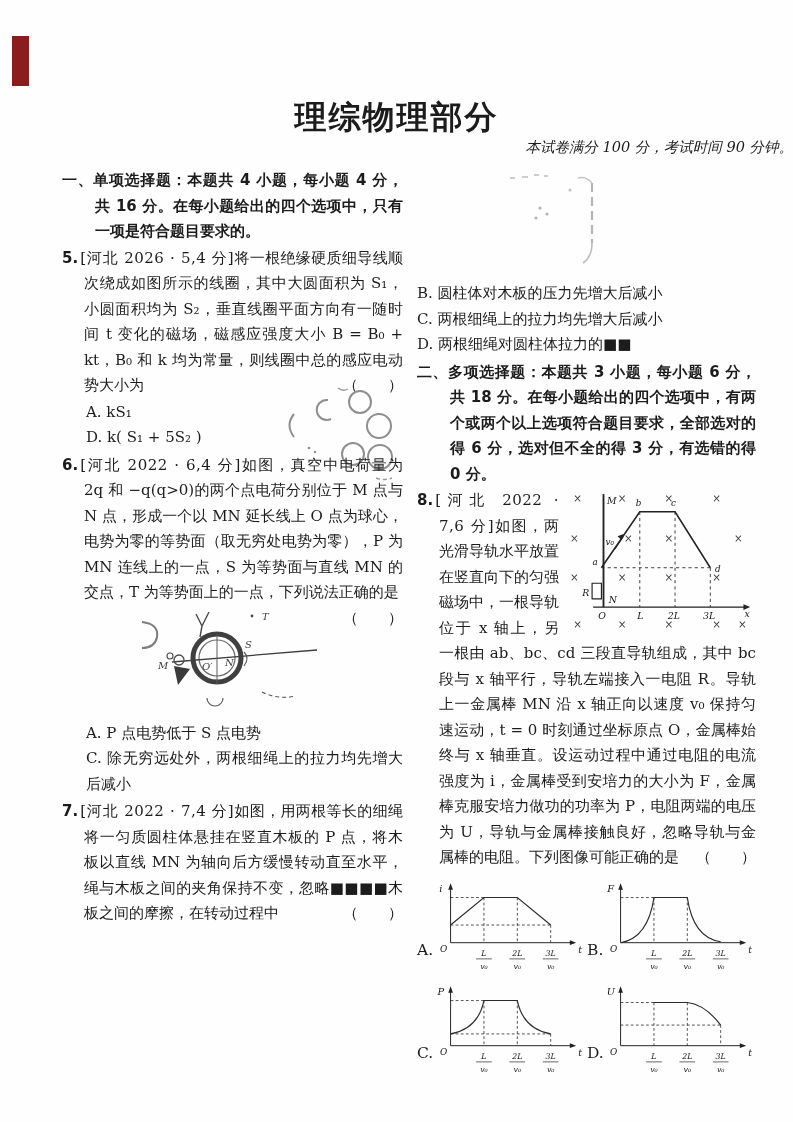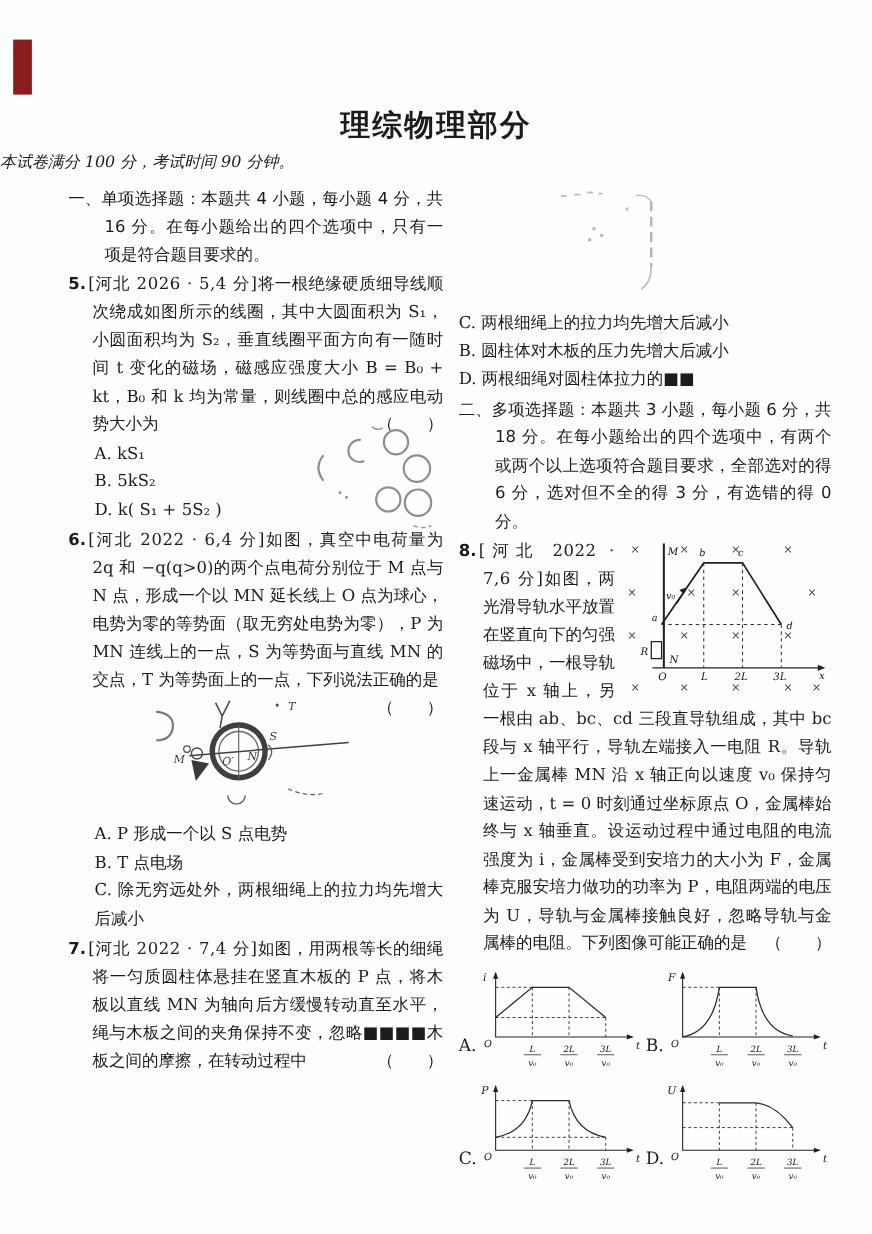--- a/index.html
+++ b/index.html
@@ -1,27 +1,27 @@
 <!DOCTYPE html>
 <html><head>
 <meta charset="utf-8">
 <style>
   html,body{margin:0;padding:0;background:#d9d9d9;}
   .page{position:relative;width:793px;height:1122px;margin:0 auto;background:#fefefe;
         font-family:"DejaVu Serif","Liberation Serif",serif;color:#1c1c1c;overflow:hidden;}
   .red-mark{position:absolute;left:12px;top:36px;width:17px;height:50px;background:#8b1d1d;}
   h1.title{position:absolute;top:96px;left:0;width:100%;text-align:center;margin:0;
-        font-family:"DejaVu Sans","Liberation Sans",sans-serif;font-size:27px;font-weight:700;letter-spacing:2px;}
-  .subtitle{position:absolute;top:138px;left:0;width:100%;text-align:left;
+        font-family:"DejaVu Sans","Liberation Sans",sans-serif;font-size:32px;font-weight:700;letter-spacing:2px;}
+  .subtitle{position:absolute;top:138px;left:0;width:100%;text-align:right;
         font-size:14.5px;font-style:italic;}
   .col{position:absolute;top:168px;width:341px;font-size:15px;line-height:25.5px;text-align:justify;}
   #col-left{left:62px;}
   #col-right{left:417px;width:339px;}
   p{margin:0;}
-  .sec{font-family:"DejaVu Sans","Liberation Sans",sans-serif;font-weight:400;
+  .sec{font-family:"DejaVu Sans","Liberation Sans",sans-serif;font-weight:700;
        padding-left:33px;text-indent:-33px;}
   .q{padding-left:22px;text-indent:-22px;margin-top:1px;position:relative;}
   .qno{font-family:"DejaVu Sans","Liberation Sans",sans-serif;font-weight:700;padding-right:2px;}
   .tag{letter-spacing:0.5px;}
   .bracket{float:right;}
   .opts{position:relative;padding-left:24px;margin:1px 0 2px 0;}
   .opt{min-height:25.5px;}
   .sk5{position:absolute;left:218px;top:-14px;}
   .fig6wrap{position:relative;height:114px;}
   #fig6{position:absolute;left:70px;top:0;}
@@ -42,21 +42,20 @@
   <h1 class="title">理综物理部分</h1>
   <div class="subtitle">本试卷满分 100 分，考试时间 90 分钟。</div>
 
   <div class="col" id="col-left">
     <p class="sec">一、单项选择题：本题共 4 小题，每小题 4 分，共 16 分。在每小题给出的四个选项中，只有一项是符合题目要求的。</p>
 
     <p class="q"><b class="qno">5.</b><span class="tag">[河北 2026 · 5,4 分]</span><span>将一根绝缘硬质细导线顺次绕成如图所示的线圈，其中大圆面积为 S₁，小圆面积均为 S₂，垂直线圈平面方向有一随时间 t 变化的磁场，磁感应强度大小 B = B₀ + kt，B₀ 和 k 均为常量，则线圈中总的感应电动势大小为</span><span class="bracket">（　　）</span></p>
 
     <div class="opts">
       <div class="opt">A. kS₁</div>
-      <div class="opt">B. 5kS₂</div>
       <div class="opt">D. k( S₁ + 5S₂ )</div>
       <svg class="sk5" width="125" height="112" viewBox="0 0 125 112">
         <path d="M14,28 q-9,11 0,23" fill="none" stroke="#8f8f8f" stroke-width="2"></path>
         <path d="M48,14 a10,10 0 1 0 3,19" fill="none" stroke="#8f8f8f" stroke-width="2"></path>
         <circle cx="80" cy="16" r="11" fill="none" stroke="#8f8f8f" stroke-width="2"></circle>
         <circle cx="99" cy="40" r="12" fill="none" stroke="#8f8f8f" stroke-width="2"></circle>
         <circle cx="73" cy="68" r="11" fill="none" stroke="#8f8f8f" stroke-width="2"></circle>
         <circle cx="100" cy="71" r="12" fill="none" stroke="#8f8f8f" stroke-width="2"></circle>
         <circle cx="29" cy="62" r="1.3" fill="#8f8f8f"></circle>
         <circle cx="35" cy="66" r="1.3" fill="#8f8f8f"></circle>
@@ -84,22 +83,21 @@
         <circle cx="120" cy="10" r="1.4" fill="#4a4a4a"></circle>
         <text class="skt" x="26" y="63">M</text>
         <text class="skt" x="70" y="64">O′</text>
         <text class="skt" x="93" y="60">N</text>
         <text class="skt" x="113" y="42">S</text>
         <text class="skt" x="130" y="14">T</text>
       </svg>
     </div>
 
     <div class="opts">
-      <div class="opt">A. P 形成一个以 S 点电势</div>
-      <div class="opt">B. T 点电场</div>
+      <div class="opt">A. P 点电势低于 S 点电势</div>
       <div class="opt">C. 除无穷远处外，两根细绳上的拉力均先增大后减小</div>
     </div>
 
     <p class="q"><b class="qno">7.</b><span class="tag">[河北 2022 · 7,4 分]</span><span>如图，用两根等长的细绳将一匀质圆柱体悬挂在竖直木板的 P 点，将木板以直线 MN 为轴向后方缓慢转动直至水平，绳与木板之间的夹角保持不变，忽略■■■■木板之间的摩擦，在转动过程中</span><span class="bracket">（　　）</span></p>
   </div>
 
   <div class="col" id="col-right">
     <div class="sk7wrap">
       <svg width="122" height="110" viewBox="0 0 122 110">
         <path d="M10,10 h5 M22,9 h6 M34,7 h5 M44,8 h4" fill="none" stroke="#bdbdbd" stroke-width="1.6"></path>
@@ -107,22 +105,22 @@
         <path d="M92,75 q0,14 -9,20" fill="none" stroke="#bdbdbd" stroke-width="1.6"></path>
         <path d="M92,15 q-6,-7 -14,-5" fill="none" stroke="#c4c4c4" stroke-width="1.4"></path>
         <circle cx="40" cy="40" r="1.6" fill="#b5b5b5"></circle>
         <circle cx="47" cy="46" r="1.6" fill="#b5b5b5"></circle>
         <circle cx="36" cy="50" r="1.6" fill="#b5b5b5"></circle>
         <circle cx="70" cy="22" r="1.6" fill="#c4c4c4"></circle>
       </svg>
     </div>
 
     <div class="opts" style="padding-left:0">
+      <div class="opt">B. 圆柱体对木板的压力先增大后减小</div>
       <div class="opt">C. 两根细绳上的拉力均先增大后减小</div>
-      <div class="opt">B. 圆柱体对木板的压力先增大后减小</div>
       <div class="opt">D. 两根细绳对圆柱体拉力的■■</div>
     </div>
 
     <p class="sec">二、多项选择题：本题共 3 小题，每小题 6 分，共 18 分。在每小题给出的四个选项中，有两个或两个以上选项符合题目要求，全部选对的得 6 分，选对但不全的得 3 分，有选错的得 0 分。</p>
 
     <p class="q" id="q8p"><svg id="fig8" width="192" height="141" viewBox="0 0 185 136">
           <path d="M28,112 H177" fill="none" stroke="#222" stroke-width="1.1"></path>
           <path d="M173,109.3 L179.5,112 L173,114.7 Z" fill="#222" stroke="none" stroke-width="0"></path>
           <path d="M38,3 V112" fill="none" stroke="#222" stroke-width="1.8"></path>
           <path d="M27,89 h9 v15 h-9 Z" fill="none" stroke="#222" stroke-width="1.1"></path>

